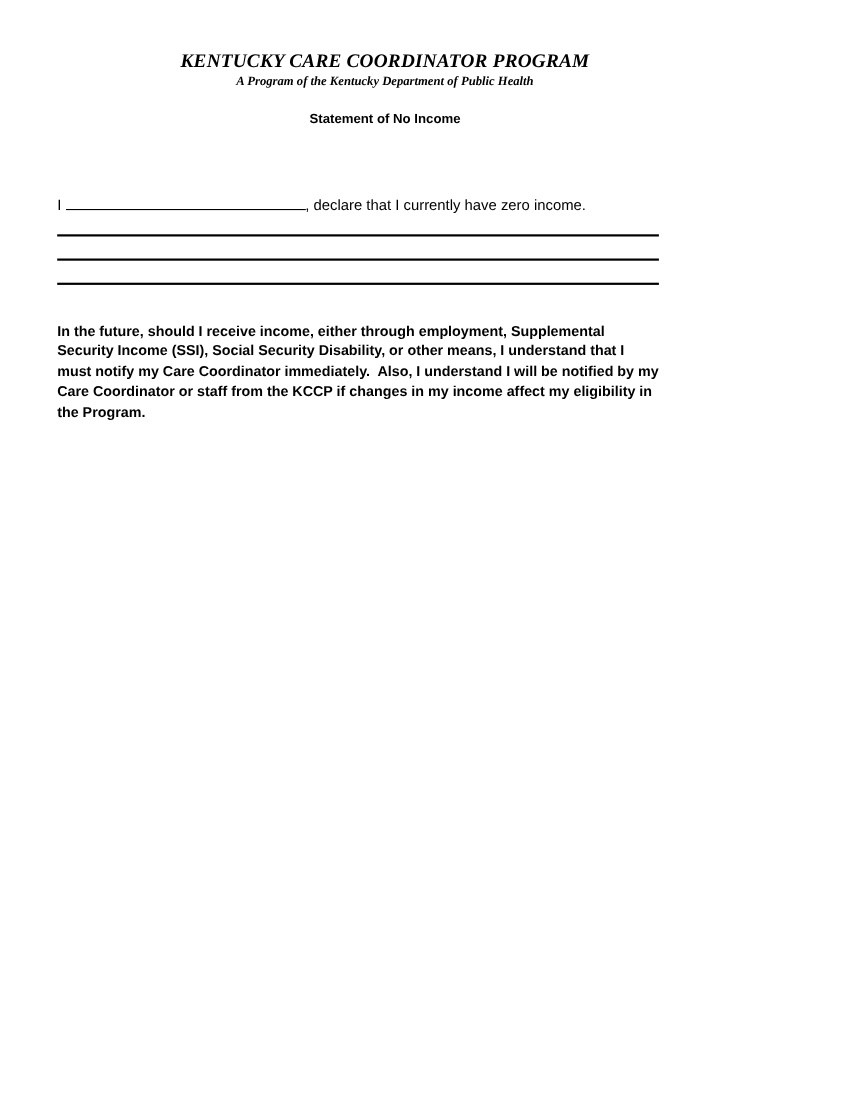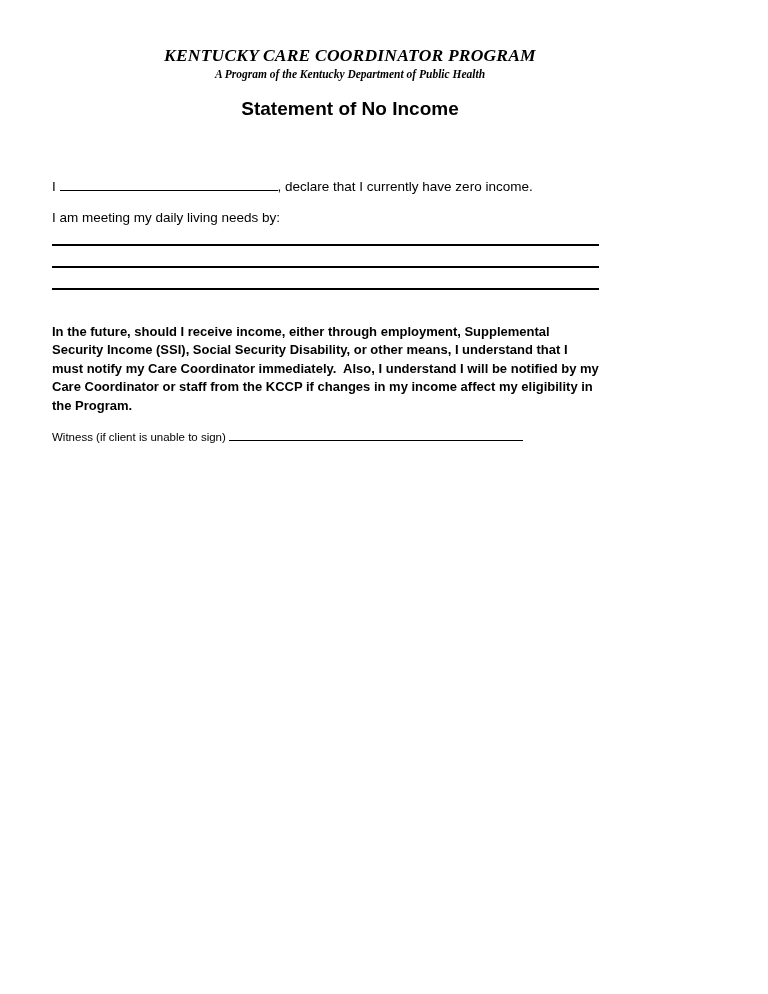--- a/index.html
+++ b/index.html
@@ -32,21 +32,21 @@
   .program-subtitle {
     font-family: "Liberation Serif", serif;
     font-weight: bold;
     font-style: italic;
     font-size: 11.5px;
     line-height: 14px;
     margin-top: 1px;
   }
   .doc-title {
     margin: 18px 0 0 0;
-    font-size: 19px;
+    font-size: 12px;
     line-height: 19px;
     font-weight: bold;
   }
   
   .content {
     margin-left: 52px;
     width: 547px;
   }
   .declaration {
     margin: 59px 0 0 0;
@@ -104,36 +104,31 @@
     <div class="program-title">KENTUCKY CARE COORDINATOR PROGRAM</div>
     <div class="program-subtitle">A Program of the Kentucky Department of Public Health</div>
     <h1 class="doc-title">Statement of No Income</h1>
   </header>
 
   <main class="content">
 
     <p class="declaration"><span>I</span>
       <span class="blank name-blank"></span><span>, declare that I currently have zero income.</span></p>
 
-    <p class="needs-prompt">I am meeting my daily living needs by:</p>
 
     <div class="write-lines">
       <div class="write-line"></div>
       <div class="write-line"></div>
       <div class="write-line"></div>
     </div>
 
     <p class="future-paragraph">In the future, should I receive income, either through employment, Supplemental Security Income (SSI), Social Security Disability, or other means, I understand that I must notify my Care Coordinator immediately.  Also, I understand I will be notified by my Care Coordinator or staff from the KCCP if changes in my income affect my eligibility in the Program.</p>
 
     <div class="sig-block">
 
 
 
-      <div class="sig-row sig-row-witness">
-        <span>Witness (if client is unable to sign)</span>
-        <span class="blank sig-blank witness-sig-blank"></span>
-      </div>
 
     </div>
 
   </main>
 
 </div>
 
 </body></html>

